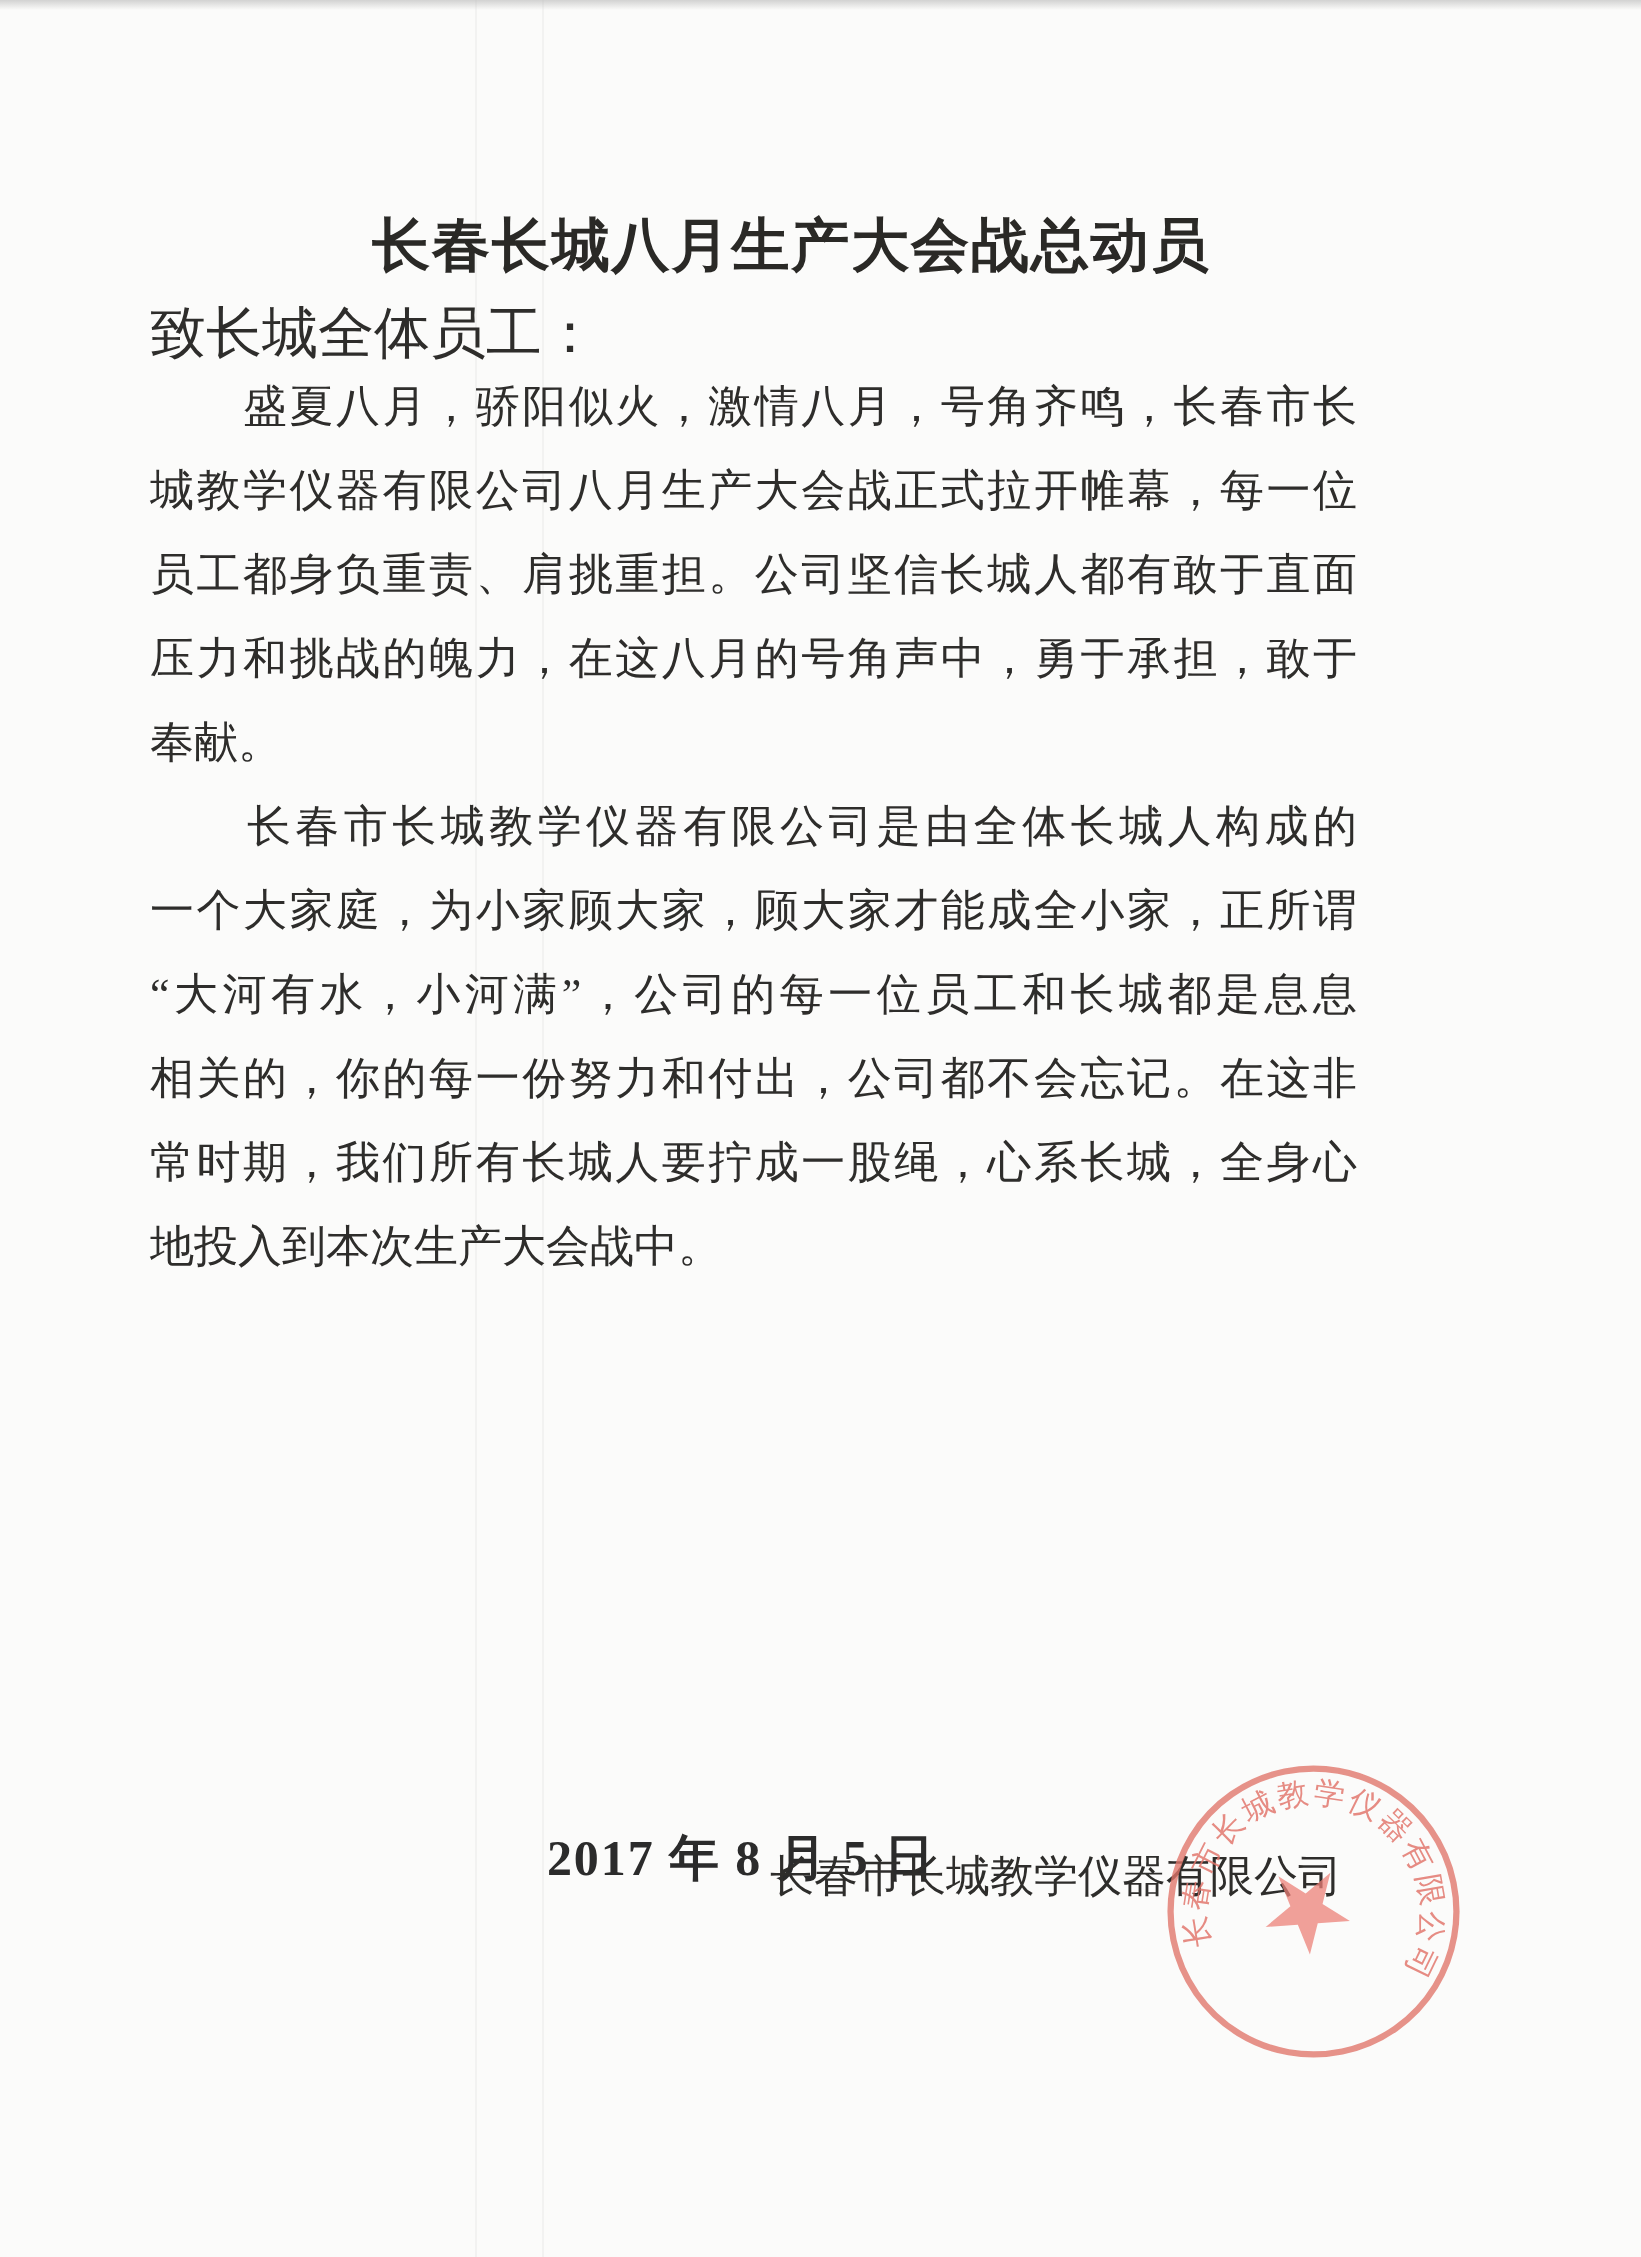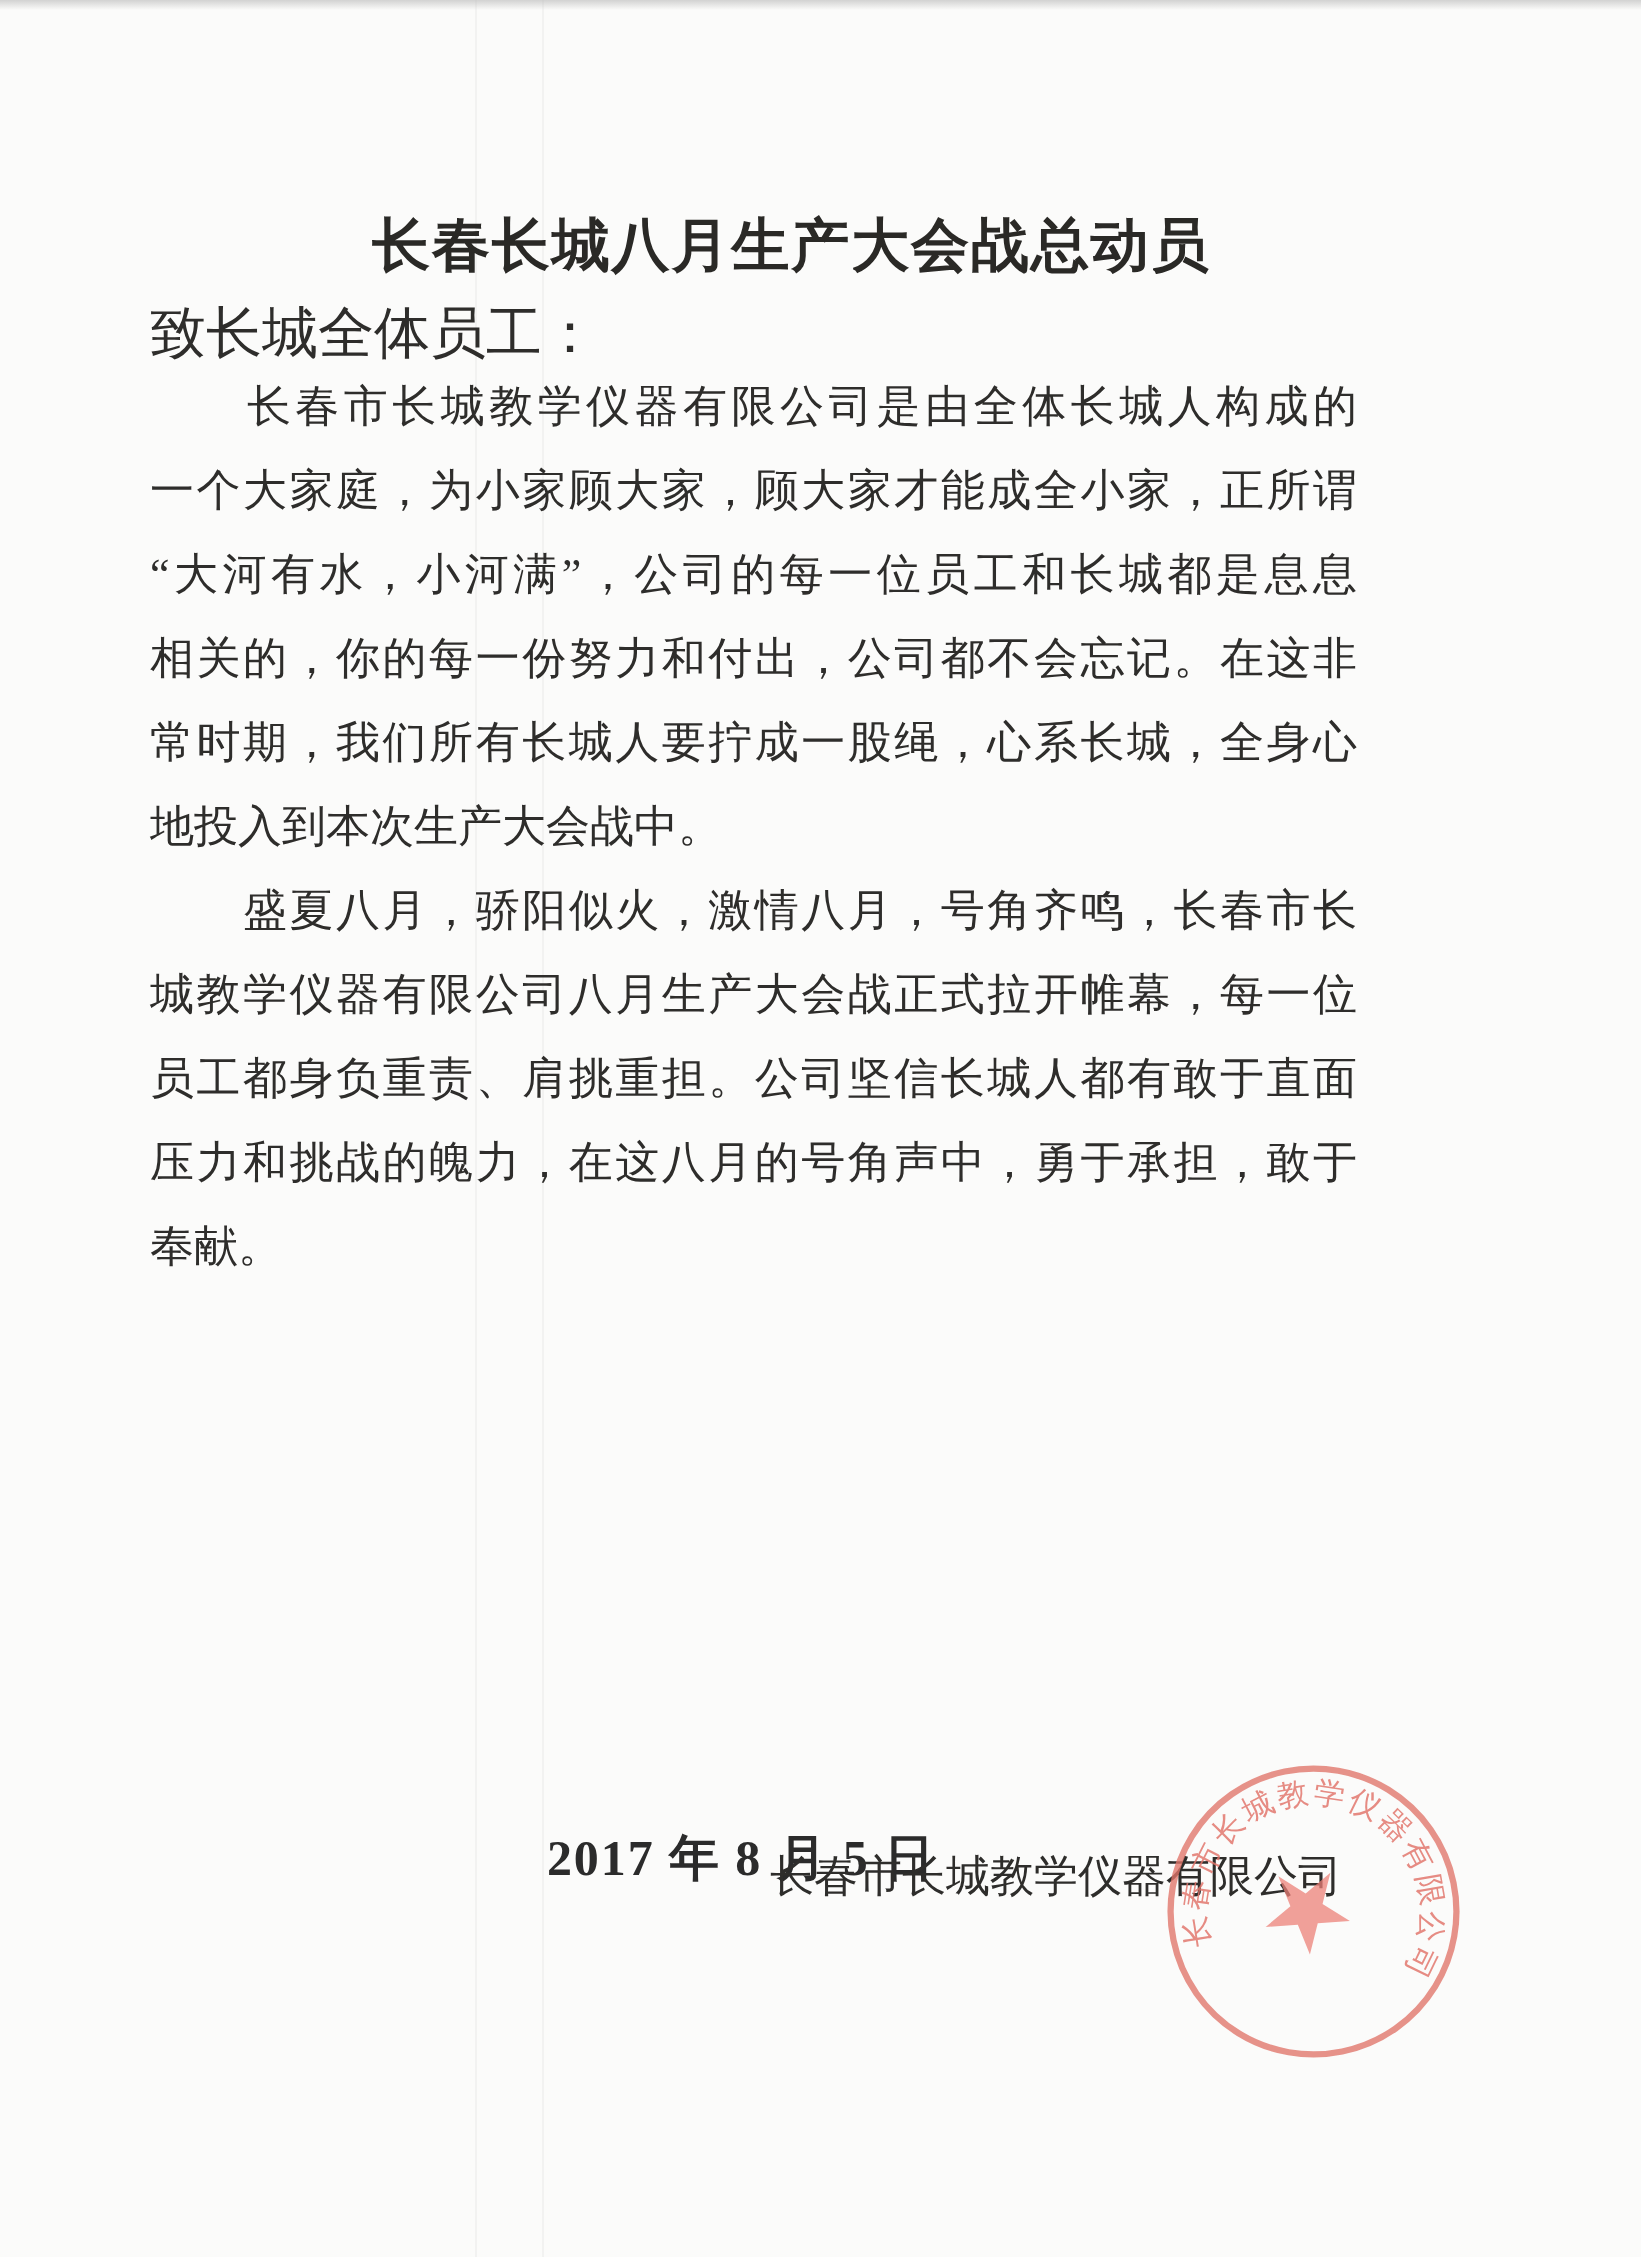--- a/index.html
+++ b/index.html
@@ -91,33 +91,33 @@
   <div class="scan-edge"></div>
   <div class="streak" style="left:475px;"></div>
   <div class="streak" style="left:542px;"></div>
 
   <h1 class="title">长春长城八月生产大会战总动员</h1>
 
   <div class="salutation">致长城全体员工：</div>
 
   <div class="body-block" id="paragraphs">
       <div>
+        <div class="text-line">　　盛夏八月，骄阳似火，激情八月，号角齐鸣，长春市长</div>
+        <div class="text-line">城教学仪器有限公司八月生产大会战正式拉开帷幕，每一位</div>
+        <div class="text-line">员工都身负重责、肩挑重担。公司坚信长城人都有敢于直面</div>
+        <div class="text-line">压力和挑战的魄力，在这八月的号角声中，勇于承担，敢于</div>
+        <div class="text-line last">奉献。</div>
+      </div>
+      <div>
         <div class="text-line">　　长春市长城教学仪器有限公司是由全体长城人构成的</div>
         <div class="text-line">一个大家庭，为小家顾大家，顾大家才能成全小家，正所谓</div>
         <div class="text-line">“大河有水，小河满”，公司的每一位员工和长城都是息息</div>
         <div class="text-line">相关的，你的每一份努力和付出，公司都不会忘记。在这非</div>
         <div class="text-line">常时期，我们所有长城人要拧成一股绳，心系长城，全身心</div>
         <div class="text-line last">地投入到本次生产大会战中。</div>
-      </div>
-      <div>
-        <div class="text-line">　　盛夏八月，骄阳似火，激情八月，号角齐鸣，长春市长</div>
-        <div class="text-line">城教学仪器有限公司八月生产大会战正式拉开帷幕，每一位</div>
-        <div class="text-line">员工都身负重责、肩挑重担。公司坚信长城人都有敢于直面</div>
-        <div class="text-line">压力和挑战的魄力，在这八月的号角声中，勇于承担，敢于</div>
-        <div class="text-line last">奉献。</div>
       </div>
     </div>
 
   <div class="date-line">2017 年 8 月 5 日</div>
 
   <div class="signature">长春市长城教学仪器有限公司</div>
 
   <svg class="seal" viewBox="0 0 320 320">
     <g transform="rotate(10 160 160)">
       <circle cx="160" cy="160" r="148" fill="none" stroke-width="6.5" stroke-opacity="0.85" stroke="#e1746a"></circle>

